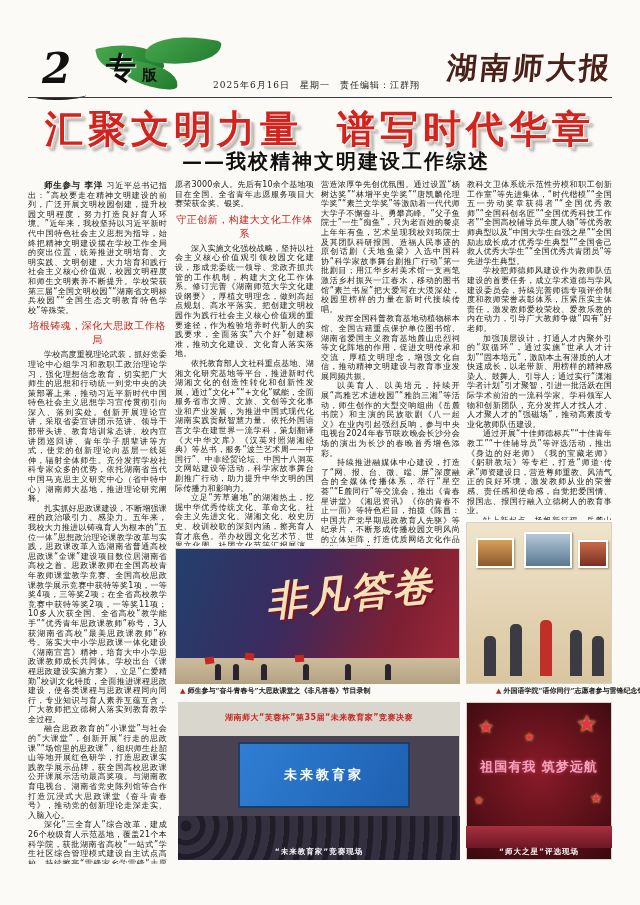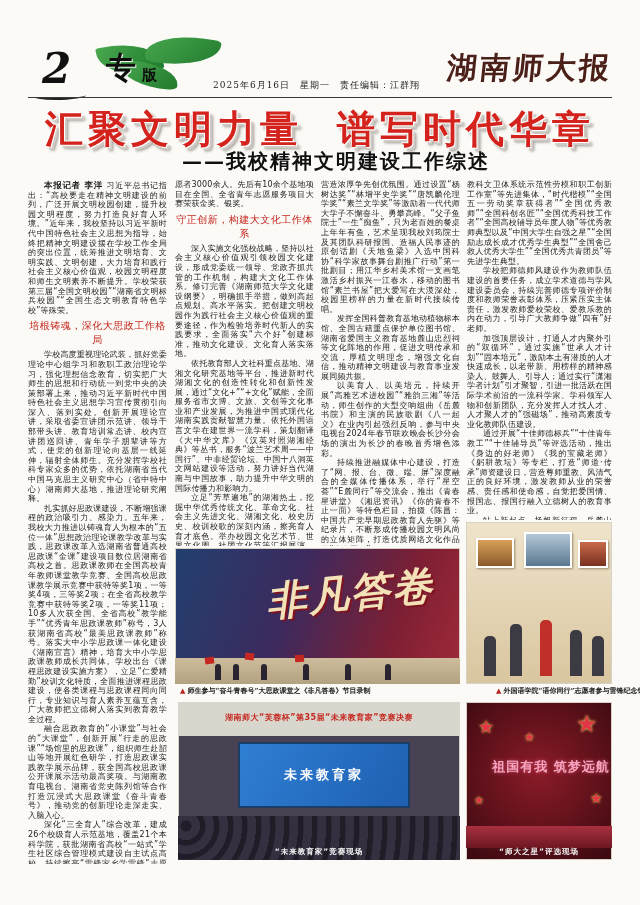--- a/index.html
+++ b/index.html
@@ -71,21 +71,21 @@
           font-size:8px;font-weight:bold;color:#c42820;letter-spacing:.5px;}
   .photo3 .screen{position:absolute;left:60px;top:40px;width:168px;height:62px;
           background:linear-gradient(120deg,#2f7fd4,#1e5fb0);border:2px solid #1b3d66;
           color:#fff;font-size:13px;font-weight:bold;text-align:center;line-height:62px;letter-spacing:3px;}
   .photo3 .crowd{position:absolute;left:0;bottom:0;width:100%;height:44px;
           background:repeating-radial-gradient(circle at 8px 10px,#201c28 0 5px,#35303f 6px 14px);}
   .photo3 .cap-in,.photo4 .cap-in{position:absolute;left:0;bottom:3px;width:100%;text-align:center;
           color:#f5f5f5;font-size:7.5px;font-weight:bold;letter-spacing:1px;}
   .photo4{left:438px;top:522px;width:146px;height:158px;
           background:radial-gradient(circle at 50% 45%,#8a1b28 0%,#5a1019 60%,#38090f 100%);}
-  .photo4 .slogan{position:absolute;left:12px;top:56px;width:100%;text-align:center;
+  .photo4 .slogan{position:absolute;left:0;top:56px;width:100%;text-align:center;
           color:#f2a4bc;font-size:13px;font-weight:900;letter-spacing:1px;text-shadow:0 0 4px #d6486e;}
   .star{position:absolute;color:#e23545;text-shadow:0 0 3px #ff6;}
   .photo4 .stage4{position:absolute;left:0;bottom:12px;width:100%;height:22px;
           background:linear-gradient(#a83040,#6e1724);}
 </style>
 </head>
 <body>
 
 <div class="page">
 
@@ -104,32 +104,32 @@
   </div>
   <div class="rule"></div>
 
   <div class="headline">
     <span>汇聚文明力量</span><span class="gap"></span><span>谱写时代华章</span>
   </div>
   <div class="subhead">——我校精神文明建设工作综述</div>
 
   <div class="article">
     <div class="col col1">
-        <p class="para"><b>本报记者 李洋 </b>习近平总书记指出：“高校要走在精神文明建设的前列，广泛开展文明校园创建，提升校园文明程度，努力打造良好育人环境。”近年来，我校坚持以习近平新时代中国特色社会主义思想为指导，始终把精神文明建设摆在学校工作全局的突出位置，统筹推进文明培育、文明实践、文明创建，大力培育和践行社会主义核心价值观，校园文明程度和师生文明素养不断提升。学校荣获第三届“全国文明校园”“湖南省文明标兵校园”“全国生态文明教育特色学校”等殊荣。</p>
+        <p class="para"><b>师生参与 李洋 </b>习近平总书记指出：“高校要走在精神文明建设的前列，广泛开展文明校园创建，提升校园文明程度，努力打造良好育人环境。”近年来，我校坚持以习近平新时代中国特色社会主义思想为指导，始终把精神文明建设摆在学校工作全局的突出位置，统筹推进文明培育、文明实践、文明创建，大力培育和践行社会主义核心价值观，校园文明程度和师生文明素养不断提升。学校荣获第三届“全国文明校园”“湖南省文明标兵校园”“全国生态文明教育特色学校”等殊荣。</p>
         <div class="sec-head">培根铸魂，深化大思政工作格局</div>
         <p class="para">学校高度重视理论武装，抓好党委理论中心组学习和教职工政治理论学习，强化理想信念教育，切实把广大师生的思想和行动统一到党中央的决策部署上来，推动习近平新时代中国特色社会主义思想学习宣传贯彻引向深入、落到实处。创新开展理论宣讲，采取省委宣讲团示范讲、领导干部带头讲、教育培训常态讲、校内宣讲团巡回讲、青年学子朋辈讲等方式，使党的创新理论向基层一线延伸，辐射全体师生。充分发挥学校社科专家众多的优势，依托湖南省当代中国马克思主义研究中心（省中特中心）湖南师大基地，推进理论研究阐释。</p>
         <p class="para">扎实抓好思政课建设，不断增强课程的政治吸引力、感染力。五年来，我校大力推进以铸魂育人为根本的“五位一体”思想政治理论课教学改革与实践，思政课改革入选湖南省普通高校思政课“金课”建设项目数位居湖南省高校之首。思政课教师在全国高校青年教师课堂教学竞赛、全国高校思政课教学展示竞赛中获特等奖1项，一等奖4项，三等奖2项；在全省高校教学竞赛中获特等奖2项，一等奖11项；10多人次获全国、全省高校“教学能手”“优秀青年思政课教师”称号，3人获湖南省高校“最美思政课教师”称号。落实大中小学思政课一体化建设《湖南宣言》精神，培育大中小学思政课教师成长共同体。学校出台《课程思政建设实施方案》，立足“仁爱精勤”校训文化特质，全面推进课程思政建设，使各类课程与思政课程同向同行，专业知识与育人素养互蕴互含，广大教师把立德树人落实到教育教学全过程。</p>
         <p class="para">融合思政教育的“小课堂”与社会的“大课堂”，创新开展“行走的思政课”“场馆里的思政课”，组织师生赴韶山等地开展红色研学，打造思政课实践教学展示品牌，获全国高校思政课公开课展示活动最高奖项。与湖南教育电视台、湖南省党史陈列馆等合作打造沉浸式大思政课堂《奋斗青春号》，推动党的创新理论走深走实、入脑入心。</p>
         <p class="para">深化“三全育人”综合改革，建成26个校级育人示范基地，覆盖21个本科学院，获批湖南省高校“一站式”学生社区综合管理模式建设自主试点高校。持续擦亮“雷锋家乡学雷锋”志愿服务品牌，组建志愿服务队伍200余支，年均开展学雷锋志愿服务活动1000余次，现有注册志</p>
       </div>
     <div class="col col2">
         <p class="para cont">愿者3000余人。先后有10余个基地项目在全国、全省青年志愿服务项目大赛荣获金奖、银奖。</p>
         <div class="sec-head">守正创新，构建大文化工作体系</div>
-        <p class="para">深入实施文化强校战略，坚持以社会主义核心价值观引领校园文化建设，形成党委统一领导、党政齐抓共管的工作机制，构建大文化工作体系。修订完善《湖南师范大学文化建设纲要》，明确抓手举措，做到高起点规划、高水平落实。把创建文明校园作为践行社会主义核心价值观的重要途径，作为检验培养时代新人的实践要求，全面落实“六个好”创建标准，推动文化建设、文化育人落实落地。</p>
-        <p class="para">依托教育部人文社科重点基地、湖湘文化研究基地等平台，推进新时代湖湘文化的创造性转化和创新性发展，通过“文化+”“+文化”赋能，全面服务省市文博、文旅、文创等文化事业和产业发展，为推进中国式现代化湖南实践贡献智慧力量。依托外国语言文学在建世界一流学科，策划翻译《大中华文库》《汉英对照湖湘经典》等丛书，服务“波兰艺术周——中国行”、中非经贸论坛、中国十八洞英文网站建设等活动，努力讲好当代湖南与中国故事，助力提升中华文明的国际传播力和影响力。</p>
+        <p class="para">深入实施文化强校战略，坚持以社会主义核心价值观引领校园文化建设，形成党委统一领导、党政齐抓共管的工作机制，构建大文化工作体系。修订完善《湖南师范大学文化建设纲要》，厚植文明理念，做到高起点规划、高水平落实。把创建文明校园作为践行社会主义核心价值观的重要途径，作为检验培养时代新人的实践要求，全面落实“六个好”创建标准，推动文化建设、文化育人落实落地。</p>
+        <p class="para">依托教育部人文社科重点基地、湖湘文化研究基地等平台，推进新时代湖湘文化的创造性转化和创新性发展，通过“文化+”“+文化”赋能，全面服务省市文博、文旅、文创等文化事业和产业发展，为推进中国式现代化湖南实践贡献智慧力量。依托外国语言文学在建世界一流学科，策划翻译《大中华文库》《汉英对照湖湘经典》等丛书，服务“波兰艺术周——中国行”、中非经贸论坛、中国十八洞英文网站建设等活动，科学家故事舞台剧推广行动，助力提升中华文明的国际传播力和影响力。</p>
         <p class="para">立足“芳草遍地”的湖湘热土，挖掘中华优秀传统文化、革命文化、社会主义先进文化、湖湘文化、校史历史、校训校歌的深刻内涵，擦亮育人育才底色。举办校园文化艺术节、世界文化周、社团文化节等汇报展演，成功打造“未来教育家”“四星大赛”“师大之星”“麓山论坛”等文化品牌以及“潇湘爱乐交响乐团”“楚魂戏剧社”等社团品牌。</p>
       </div>
     <div class="col col3">
         <p class="para cont">营造浓厚争先创优氛围。通过设置“杨树达奖”“林增平史学奖”“唐凯麟伦理学奖”“素兰文学奖”等激励着一代代师大学子不懈奋斗、勇攀高峰。“父子鱼院士”一生“痴鱼”，只为老百姓的餐桌上年年有鱼，艺术呈现我校刘筠院士及其团队科研报国、造福人民事迹的原创话剧《天地鱼梁》入选中国科协“科学家故事舞台剧推广行动”第一批剧目；用江华乡村美术馆一支画笔激活乡村振兴一江春水，移动的图书馆“素兰书屋”把大爱写在大漠深处，校园里榜样的力量在新时代接续传唱。</p>
         <p class="para">发挥全国科普教育基地动植物标本馆、全国古籍重点保护单位图书馆、湖南省爱国主义教育基地麓山忠烈祠等文化阵地的作用，促进文明传承和交流，厚植文明理念，增强文化自信，推动精神文明建设与教育事业发展同频共振。</p>
         <p class="para">以美育人、以美培元，持续开展“高雅艺术进校园”“雅韵三湘”等活动，师生创作的大型交响组曲《岳麓书院》和主演的民族歌剧《八一起义》在业内引起强烈反响，参与中央电视台2024年春节联欢晚会长沙分会场的演出为长沙的春晚首秀增色添彩。</p>
         <p class="para">持续推进融媒体中心建设，打造了“网、报、台、微、端、屏”深度融合的全媒体传播体系，举行“星空荟”“E麓同行”等交流会，推出《青春星讲堂》《湘思资讯》《你的青春不止一面》等特色栏目，拍摄《陈昌：中国共产党早期思政教育人先驱》等纪录片，不断形成传播校园文明风尚的立体矩阵，打造优质网络文化作品的“青春工厂”。</p>
       </div>
     <div class="col col4">
         <p class="para cont">教科文卫体系统示范性劳模和职工创新工作室”等先进集体，“时代楷模”“全国五一劳动奖章获得者”“全国优秀教师”“全国科创名匠”“全国优秀科技工作者”“全国高校辅导员年度人物”等优秀教师典型以及“中国大学生自强之星”“全国励志成长成才优秀学生典型”“全国舍己救人优秀大学生”“全国优秀共青团员”等先进学生典型。</p>

